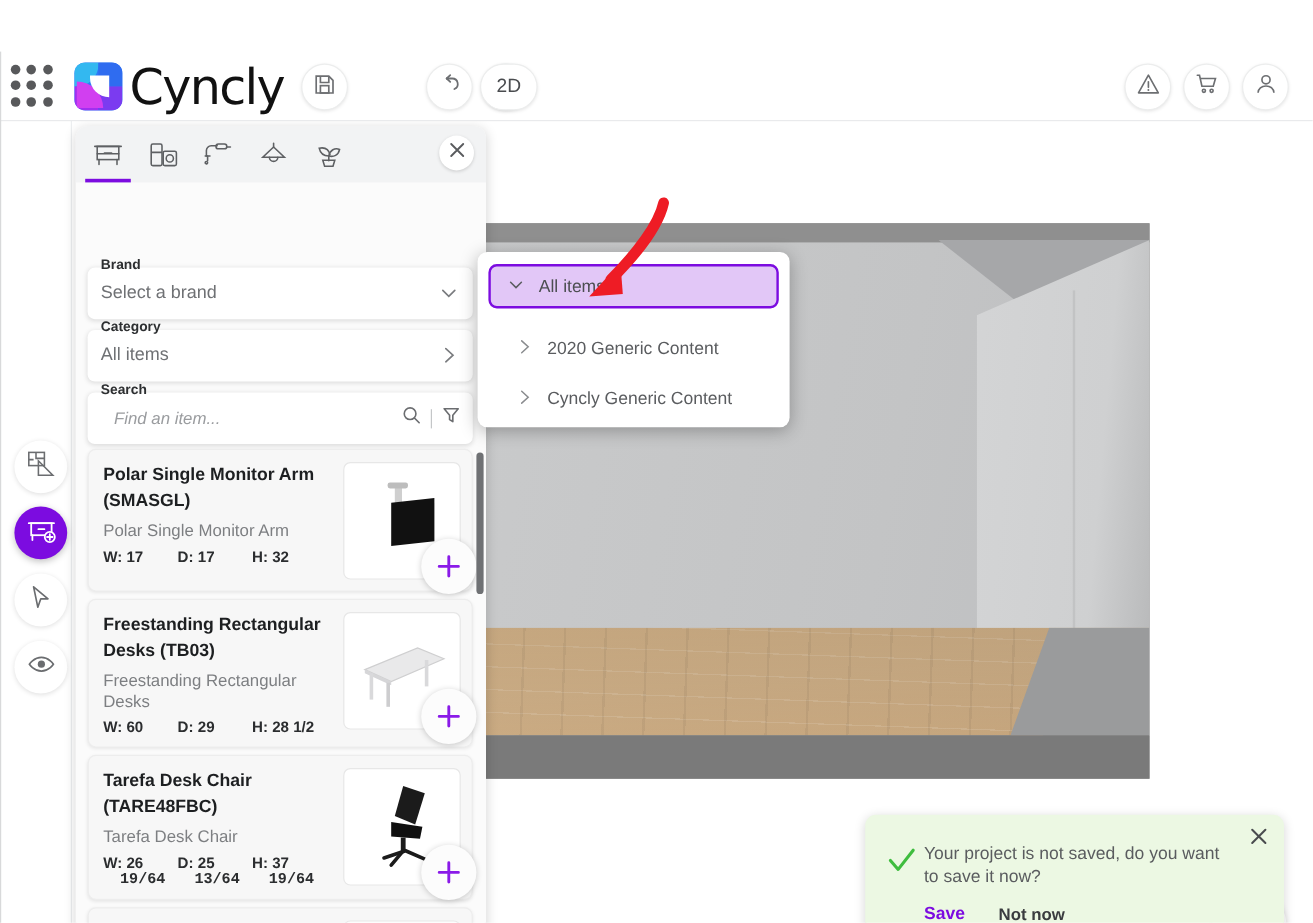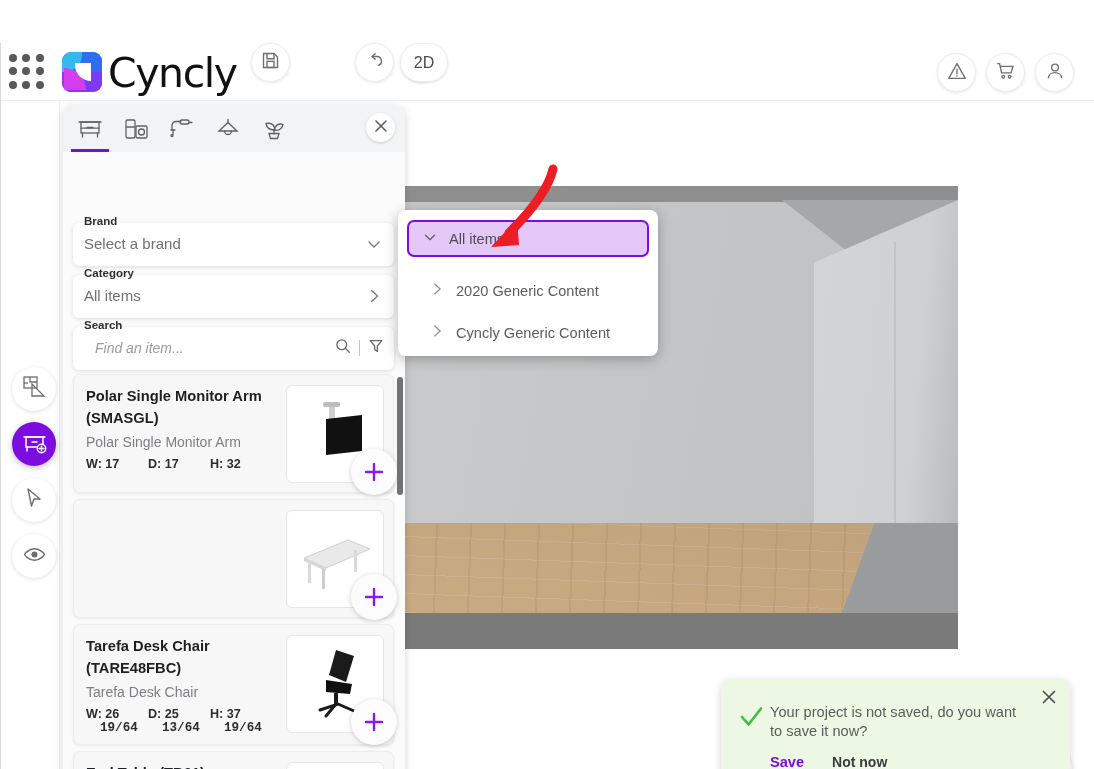--- a/index.html
+++ b/index.html
@@ -35,21 +35,21 @@
   .logo-mark .q4 { position:absolute; right:0; bottom:0; width:50%; height:50%; background:#7b3bf0;}
   .logo-mark .cut { position:absolute; left:2px; bottom:2px; width:22px; height:22px; background:#d13ff0; border-top-right-radius:22px;}
   .logo-mark .notch{ position:absolute; left:13px; top:11px; width:16px; height:18px; background:#ffffff; border-bottom-left-radius:16px;}
   .logo-text {
     position: absolute; left: 108px; top: 6px;
     font-size: 41px; letter-spacing: -1.4px; color: #111; font-weight: 400;
     font-family: "DejaVu Sans", sans-serif;
   }
 
   .round-btn {
-    position: absolute; top: 0;
+    position: absolute; top: 10px;
     width: 39px; height: 39px; border-radius: 50%;
     background: #fff; border: 1px solid #eceded;
     box-shadow: 0 1px 3px rgba(0,0,0,0.10);
     display: flex; align-items: center; justify-content: center;
     cursor: pointer; color: #6d6f72;
   }
   .round-btn.wide { width: 48px; border-radius: 22px; }
   .round-btn .lbl { font-size: 16px; color: #4a4c4f; font-weight: 400; }
   #btn-save   { left: 251px; }
   #btn-undo   { left: 355px; }
@@ -486,20 +486,32 @@
               <svg width="24" height="24" viewBox="0 0 24 24" stroke="#8a1ae8" stroke-width="2.4" stroke-linecap="round">
                 <path d="M12 4v16M4 12h16"></path>
               </svg>
             </div>
           </div>
         </div>
       </div>
 
       <div class="card">
         <div class="card-inner">
+          <div class="card-text">
+            <div class="card-title">Freestanding Rectangular Desks (TB03)</div>
+            <div class="card-sub">Freestanding Rectangular Desks</div>
+            <div class="card-dims">
+              <span class="d"><span>W:</span>
+                <span>60</span></span>
+              <span class="d"><span>D:</span>
+                <span>29</span></span>
+              <span class="d"><span>H:</span>
+                <span>28 1/2</span></span>
+            </div>
+          </div>
           <div class="card-thumb">
             <div class="art">
               <svg width="86" height="74" viewBox="0 0 86 74">
                 <path d="M12 36 L56 18 L78 27 L34 46 Z" fill="#e9e9ea" stroke="#cfcfd0" stroke-width="1"></path>
                 <path d="M12 36 L34 46 L34 49 L12 39 Z" fill="#d6d6d8"></path>
                 <rect x="16" y="39" width="3" height="22" fill="#d9d9db"></rect>
                 <rect x="62" y="28" width="3" height="22" fill="#d9d9db"></rect>
                 <rect x="30" y="47" width="3" height="20" fill="#cdcdcf"></rect>
               </svg>
             </div>

